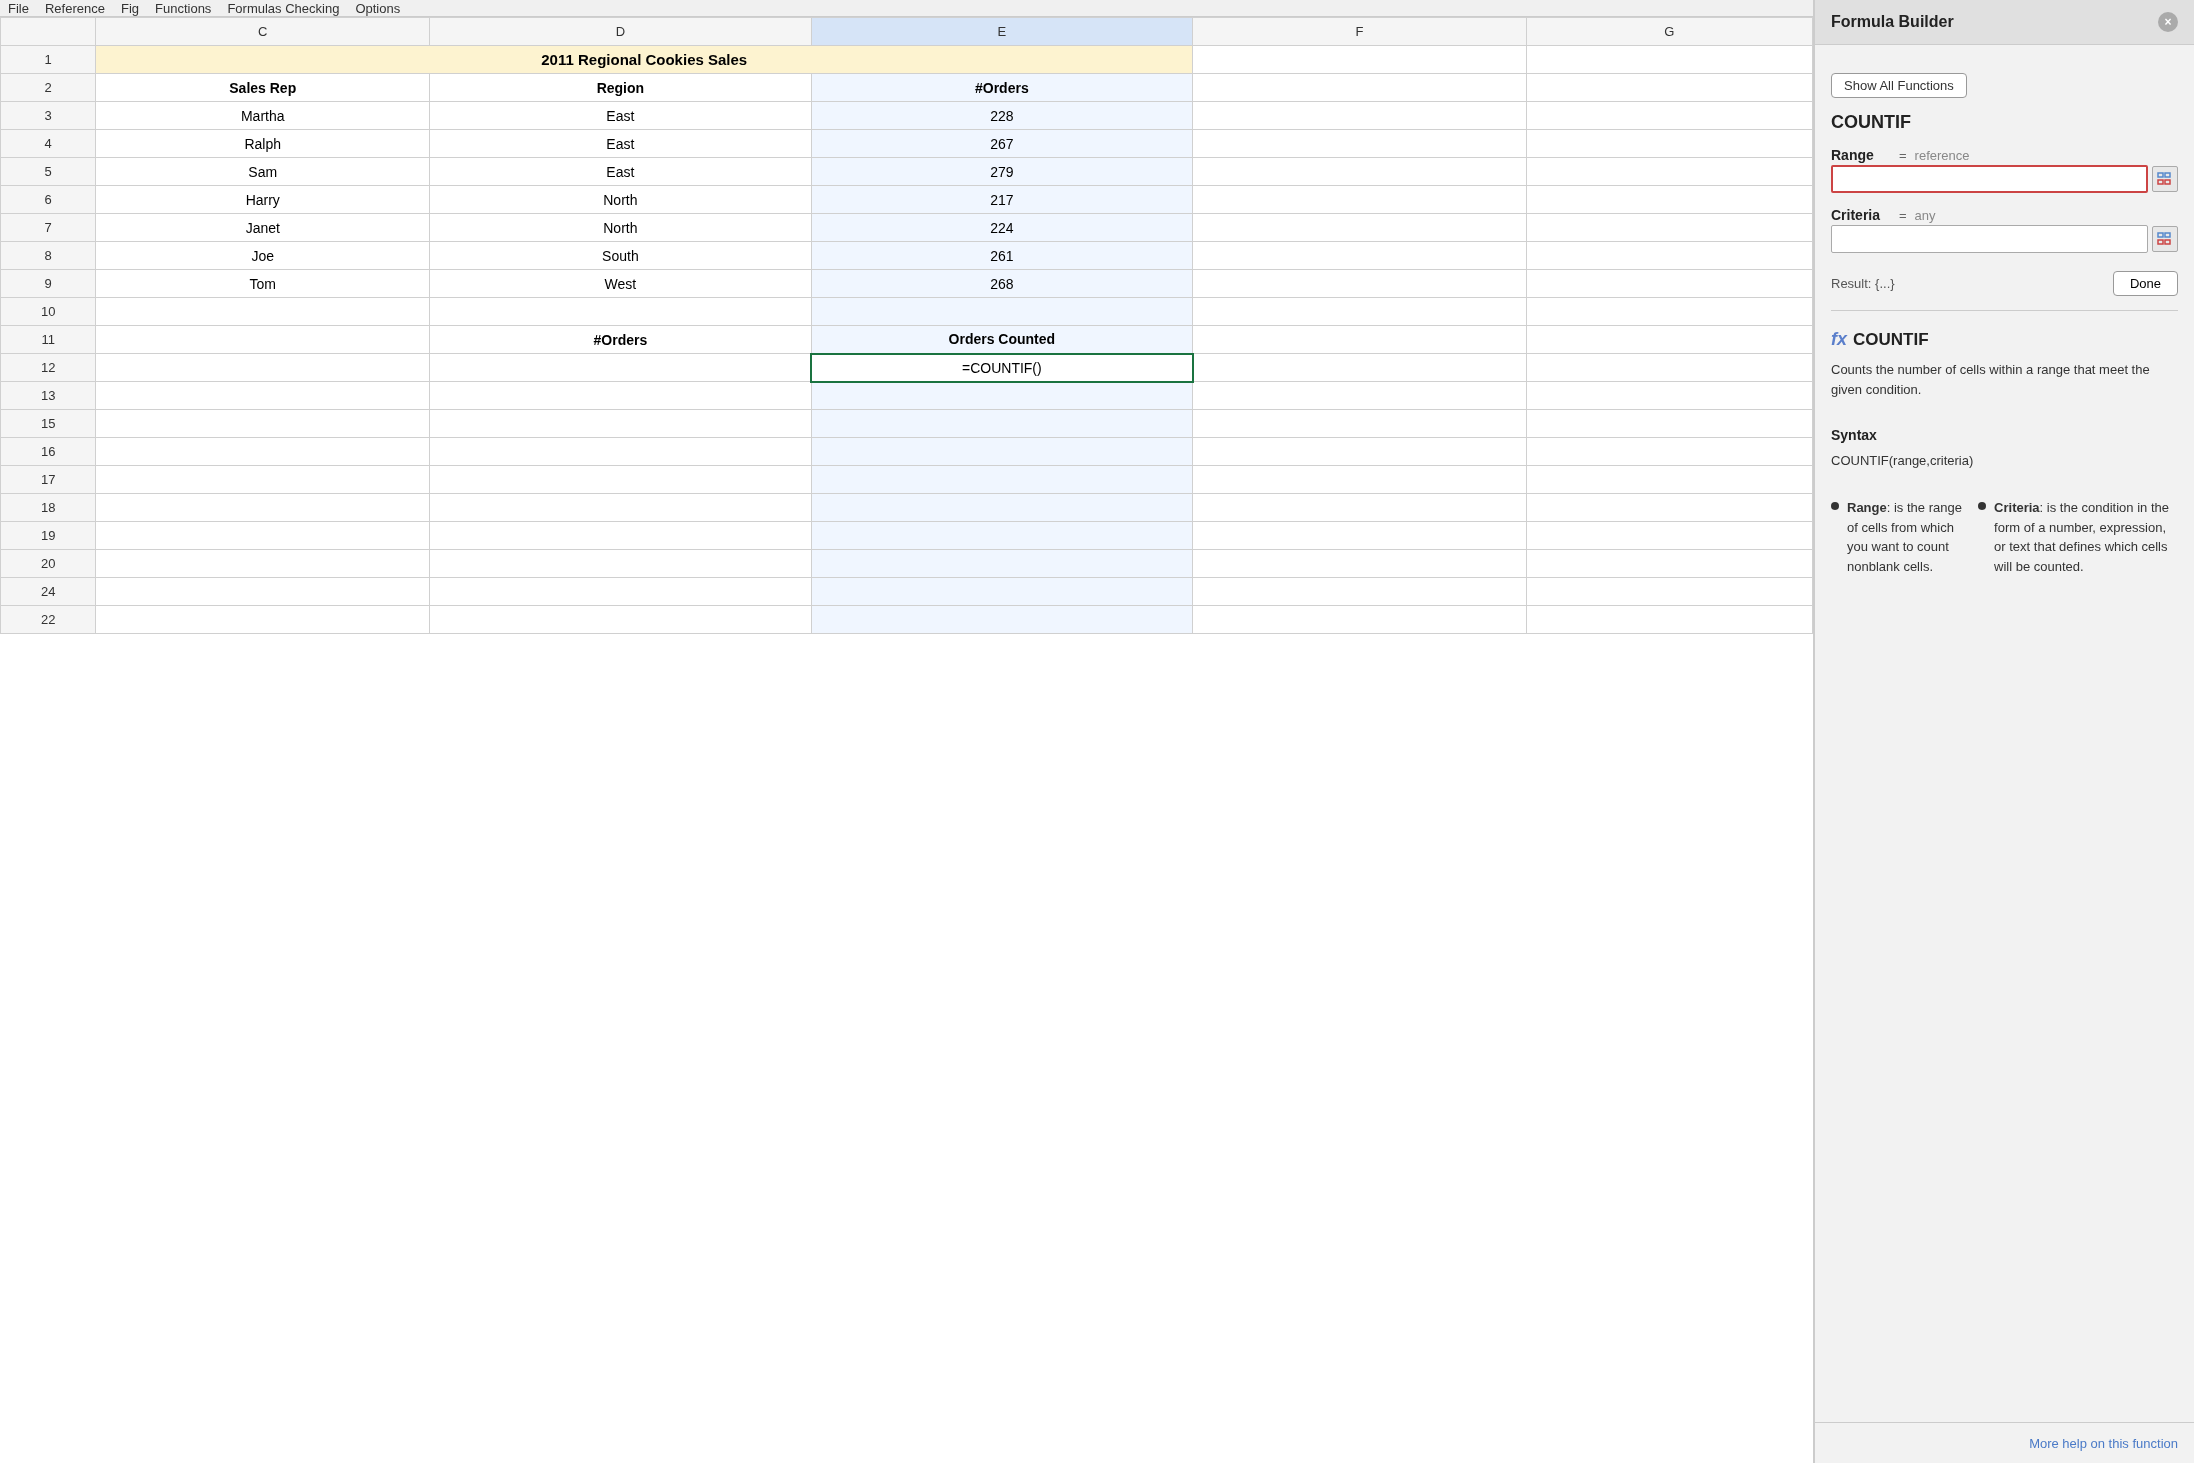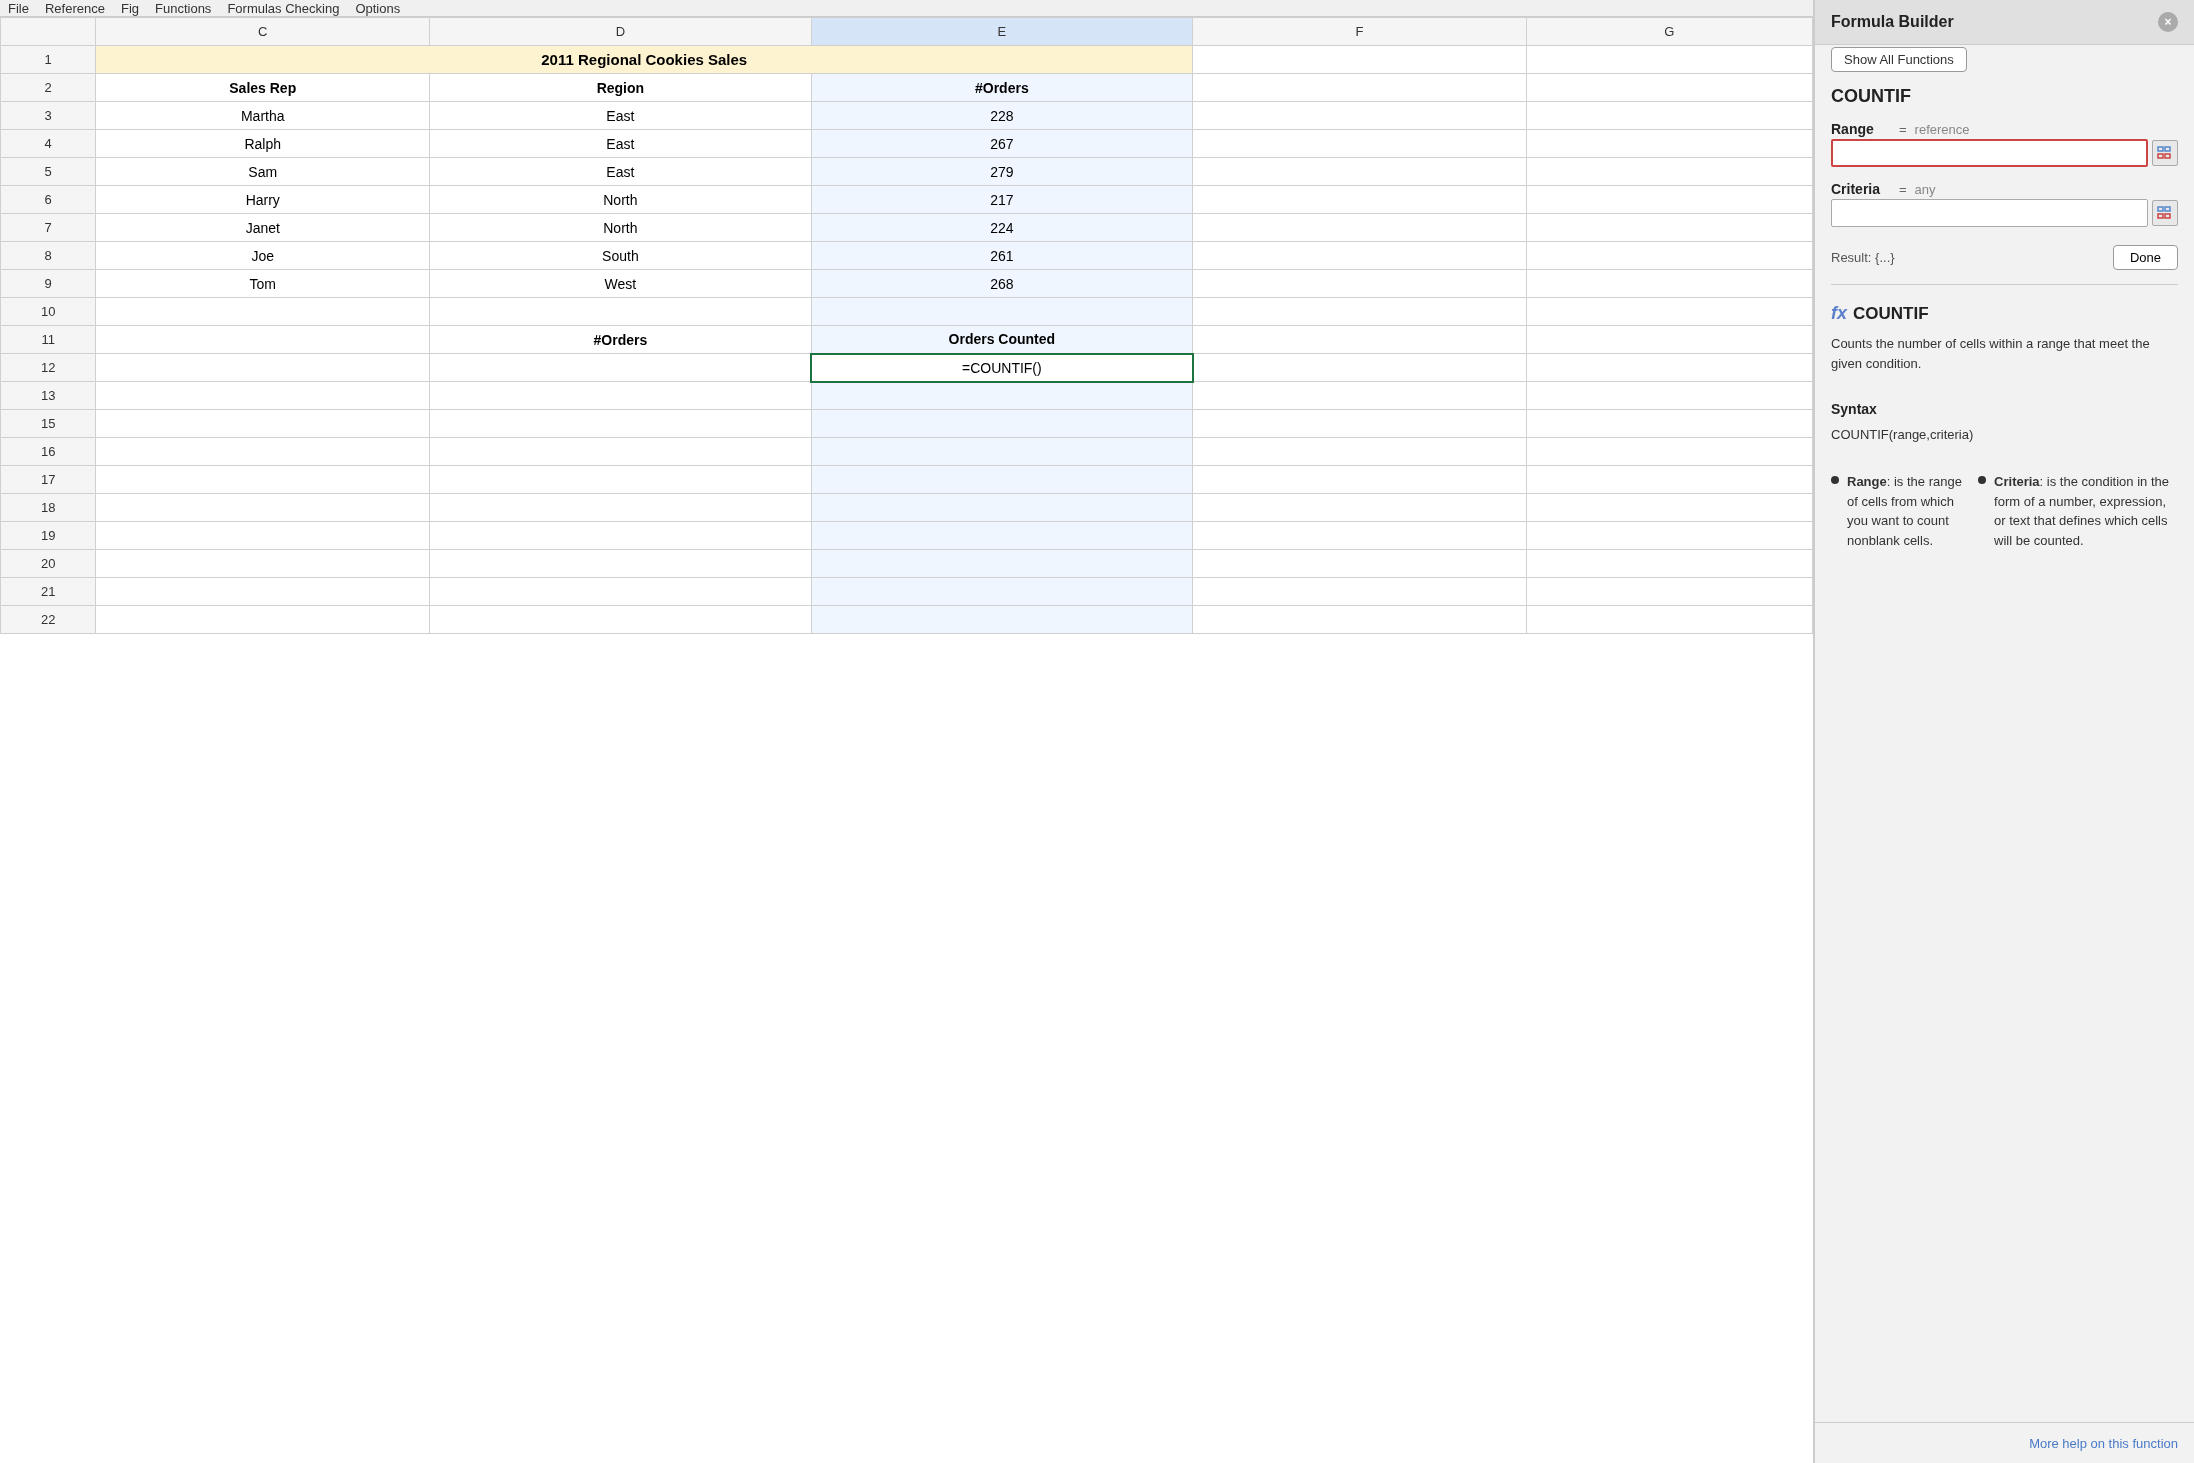--- a/index.html
+++ b/index.html
@@ -158,21 +158,21 @@
       align-items: center;
       justify-content: center;
       cursor: pointer;
       color: #fff;
       font-size: 12px;
       font-weight: bold;
     }
 
     .fb-body {
       flex: 1;
-      padding: 2px 16px;
+      padding: 28px 16px;
       display: flex;
       flex-direction: column;
       gap: 10px;
       overflow-y: auto;
     }
 
     .show-all-btn {
       display: inline-block;
       border: 1px solid #999;
       border-radius: 4px;
@@ -532,21 +532,21 @@
         </tr>
         <tr>
           <td class="row-header">20</td>
           <td></td>
             <td></td>
           <td class="col-e-cell"></td>
           <td></td>
             <td></td>
         </tr>
         <tr>
-          <td class="row-header">21</td>
+          <td class="row-header">24</td>
           <td></td>
             <td></td>
           <td class="col-e-cell"></td>
           <td></td>
             <td></td>
         </tr>
         <tr>
           <td class="row-header">22</td>
           <td></td>
             <td></td>

